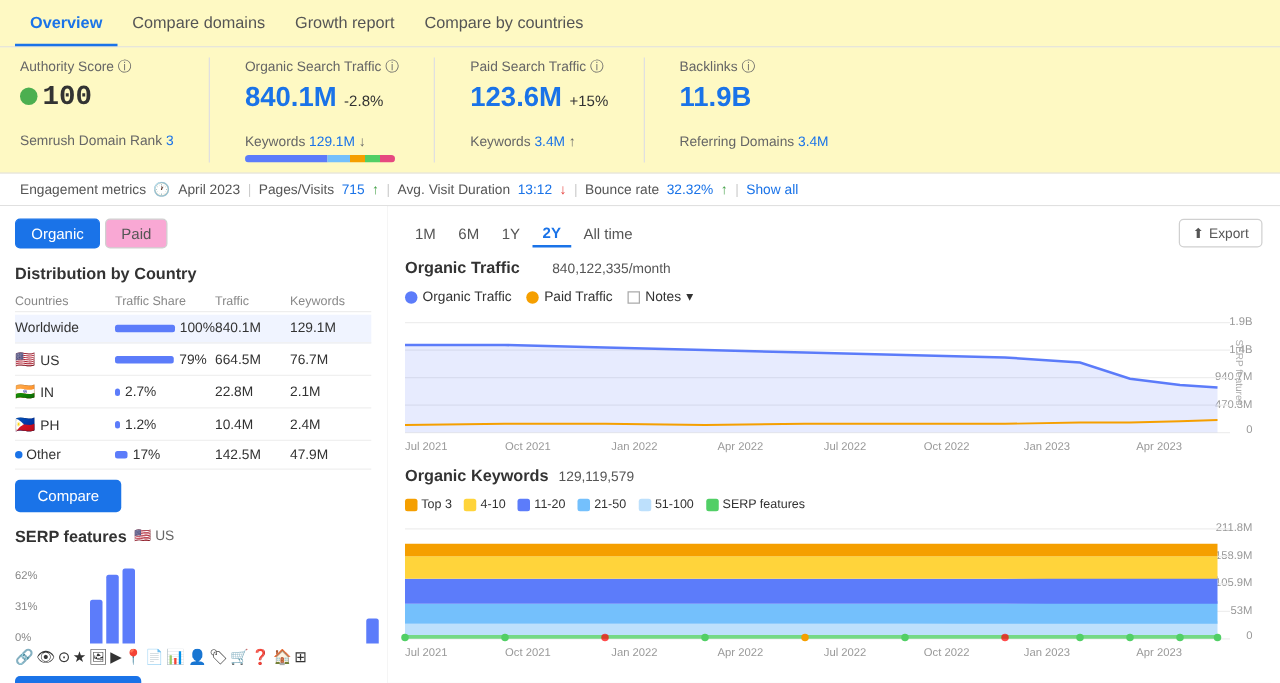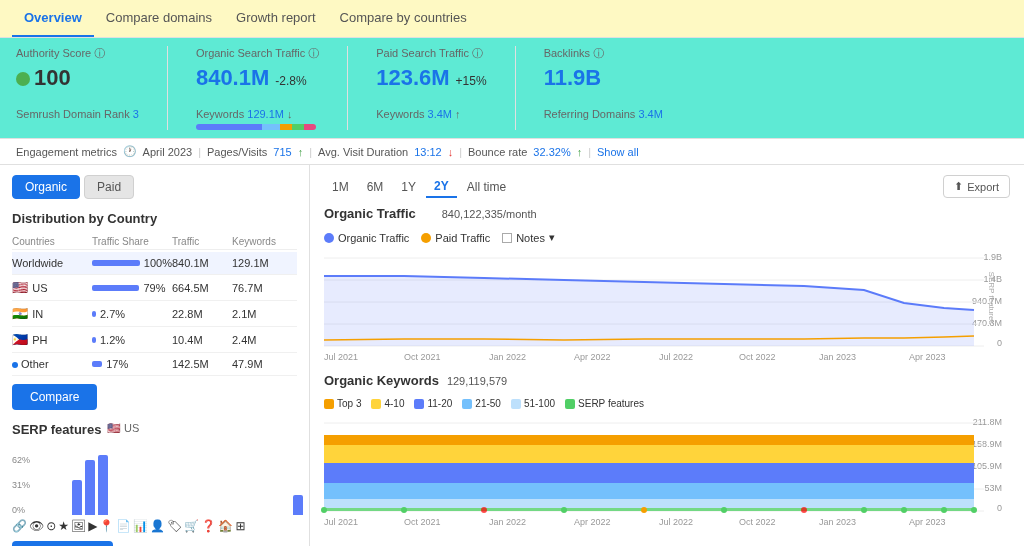--- a/index.html
+++ b/index.html
@@ -4,24 +4,24 @@
   <style>
     * { box-sizing: border-box; margin: 0; padding: 0; }
     body { font-family: Arial, sans-serif; font-size: 12px; background: #f5f5f5; color: #333; width: 1024px; height: 546px; overflow: hidden; }
     
     
     .top-nav { display: flex; background: #fef9c3; border-bottom: 1px solid #e0e0e0; padding: 0 12px; }
     .top-nav-item { padding: 10px 12px; cursor: pointer; font-size: 13px; color: #555; border-bottom: 2px solid transparent; }
     .top-nav-item.active { color: #1a73e8; border-bottom: 2px solid #1a73e8; font-weight: 600; }
 
     
-    .metrics-bar { display: flex; background: #5eead4; border-bottom: 1px solid #e0e0e0; padding: 8px 16px; align-items: flex-start; gap: 24px; }
+    .metrics-bar { display: flex; background: #fef9c3; border-bottom: 1px solid #e0e0e0; padding: 8px 16px; align-items: flex-start; gap: 24px; }
     .metric-block { display: flex; flex-direction: column; min-width: 100px; }
     .metric-label { font-size: 11px; color: #666; margin-bottom: 4px; }
-    .metric-value { font-size: 22px; font-weight: 700; color: #333; }
+    .metric-value { font-size: 22px; font-weight: 700; color: #333; font-family: Liberation Mono, monospace; }
     .metric-value .green-dot { display: inline-block; width: 14px; height: 14px; background: #4caf50; border-radius: 50%; margin-right: 4px; vertical-align: middle; }
     .metric-sub { font-size: 11px; color: #666; margin-top: 17px; }
     .metric-sub .blue { color: #1a73e8; }
     .metric-divider { width: 1px; background: #e0e0e0; align-self: stretch; margin: 0 4px; }
     .metric-value-large { font-size: 22px; font-weight: 700; color: #1a73e8; }
     .color-bar { display: flex; height: 6px; width: 120px; margin-top: 4px; border-radius: 3px; overflow: hidden; }
     .cb1 { background: #5c7cfa; flex: 55; }
     .cb2 { background: #74c0fc; flex: 15; }
     .cb3 { background: #f59f00; flex: 10; }
     .cb4 { background: #51cf66; flex: 10; }
@@ -33,21 +33,21 @@
     .engagement-bar .blue { color: #1a73e8; }
     .engagement-bar .red { color: #e53935; }
     .engagement-bar .green { color: #43a047; }
 
     
     .main-content { display: flex; height: calc(546px - 115px); }
     
     
     .left-panel { width: 310px; min-width: 310px; background: #fff; border-right: 1px solid #e0e0e0; padding: 10px 12px; overflow-y: auto; }
     .tab-row { display: flex; gap: 4px; margin-bottom: 12px; }
-    .tab-btn { padding: 4px 12px; border-radius: 4px; border: 1px solid #d0d0d0; background: #e5e5e5; cursor: pointer; font-size: 12px; color: #555; }
+    .tab-btn { padding: 4px 12px; border-radius: 4px; border: 1px solid #d0d0d0; background: #f9a8d4; cursor: pointer; font-size: 12px; color: #555; }
     .tab-btn.active { background: #1a73e8; color: #fff; border-color: #1a73e8; }
     
     .section-title { font-size: 13px; font-weight: 700; margin-bottom: 8px; }
     .table-header { display: grid; grid-template-columns: 80px 80px 60px 60px; font-size: 10px; color: #888; padding: 2px 0; border-bottom: 1px solid #eee; margin-bottom: 2px; }
     .table-row { display: grid; grid-template-columns: 80px 80px 60px 60px; padding: 5px 0; border-bottom: 1px solid #f0f0f0; align-items: center; font-size: 11px; }
     .table-row.highlighted { background: #f0f4ff; }
     .mini-bar { height: 6px; background: #5c7cfa; border-radius: 2px; }
     .country-flag { font-size: 13px; margin-right: 4px; }
     .traffic-share-cell { display: flex; align-items: center; gap: 4px; }
     .dot-bullet { width: 6px; height: 6px; border-radius: 50%; background: #1a73e8; display: inline-block; }

